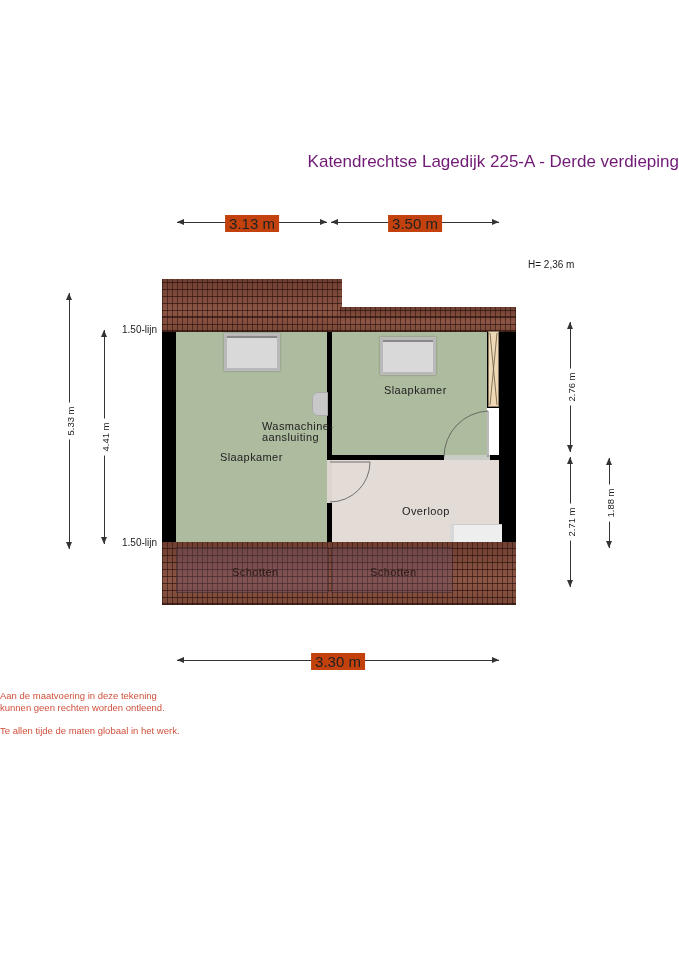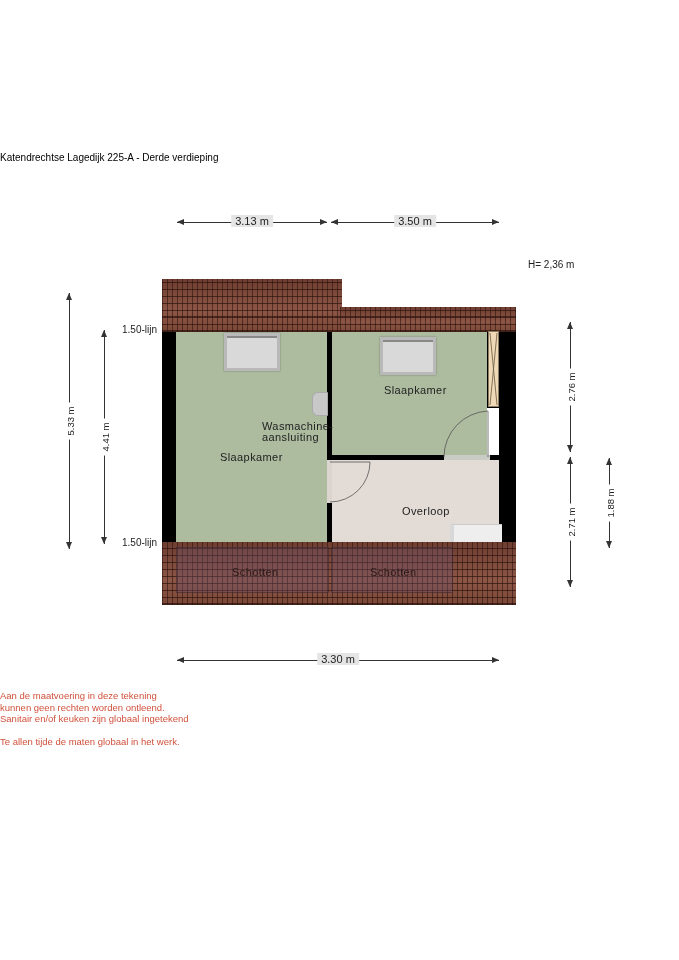--- a/index.html
+++ b/index.html
@@ -1,23 +1,23 @@
 <!DOCTYPE html>
 <html><head>
 <meta charset="utf-8">
 <style>
   html, body { margin:0; padding:0; background:#ffffff; }
   body { width:679px; height:960px; position:relative; overflow:hidden; font-family:"Liberation Sans", sans-serif; color:#222; }
   .abs { position:absolute; }
-  .title { left:0; width:679px; top:152px; text-align:left; font-size:10px; color:#000000; }
+  .title { left:0; width:679px; top:152px; text-align:right; font-size:17px; color:#701a75; }
   .hdim { height:1px; background:#333; }
   .hdim::before, .hdim::after { content:""; position:absolute; top:-3px; border-top:3.5px solid transparent; border-bottom:3.5px solid transparent; }
   .hdim::before { left:0; border-right:7px solid #333; }
   .hdim::after { right:0; border-left:7px solid #333; }
-  .hlabel { position:absolute; top:-7px; left:50%; transform:translateX(-50%); background:#e5e5e5; padding:0 4px; font-size:11px; white-space:nowrap; color:#222; }
+  .hlabel { position:absolute; top:-7px; left:50%; transform:translateX(-50%); background:#c2410c; padding:0 4px; font-size:15px; white-space:nowrap; color:#222; }
   .vdim { width:1px; background:#333; }
   .vdim::before, .vdim::after { content:""; position:absolute; left:-3px; border-left:3.5px solid transparent; border-right:3.5px solid transparent; }
   .vdim::before { top:0; border-bottom:7px solid #333; }
   .vdim::after { bottom:0; border-top:7px solid #333; }
   .vlabel { position:absolute; top:50%; left:50%; transform:translate(-50%,-50%) rotate(-90deg); background:#fff; padding:0 4px; font-size:9.5px; white-space:nowrap; color:#222; }
   .small { font-size:10px; color:#222; white-space:nowrap; }
   .roof {
     background-color:#7d4a3c;
     background-image:
       repeating-linear-gradient(90deg, rgba(40,15,10,0.55) 0 1px, transparent 1px 5px),
@@ -124,16 +124,15 @@
   <div class="abs room-label" style="left:208px; top:287px; color:#2a1a18;">Schotten</div>
 </div>
 
 <div class="abs hdim" style="left:177px; top:660px; width:322px;">
   <span class="hlabel">3.30 m</span>
 </div>
 
 <div class="abs disclaimer">
   <div>Aan de maatvoering in deze tekening</div>
   <div>kunnen geen rechten worden ontleend.</div>
-  <div>Sanitair en/of keuken zijn globaal ingetekend</div>
   <div style="height:11.5px;"></div>
   <div>Te allen tijde de maten globaal in het werk.</div>
 </div>
 
 </body></html>

